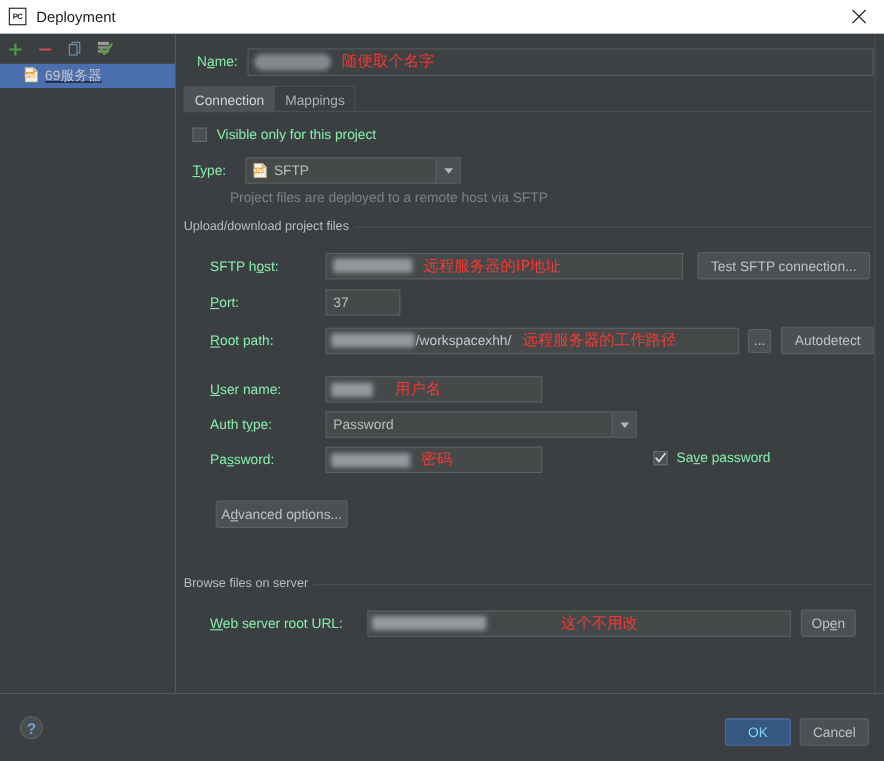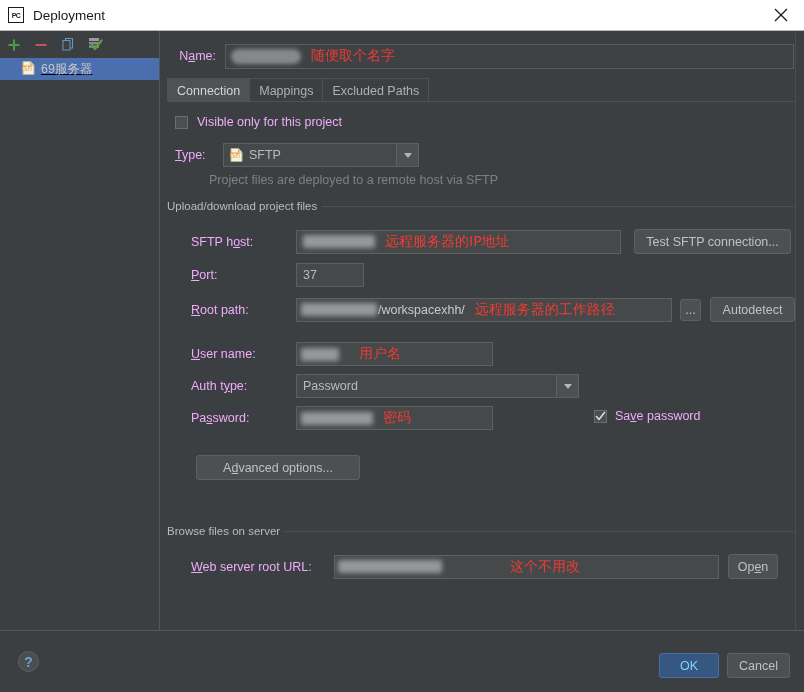--- a/index.html
+++ b/index.html
@@ -129,21 +129,21 @@
 
   
   .name-row {
     position: absolute;
     left: 6px; top: 12px;
     width: 627px; height: 26px;
     display: flex;
     align-items: center;
   }
   .lbl {
-    color: #f0abfc;
+    color: #86efac;
     font-size: 12.5px;
     font-family: "Liberation Sans", sans-serif;
     white-space: nowrap;
   }
   .mn { text-decoration: underline; }
   .name-label { width: 49px; text-align: right; }
   .field {
     background: #45494a;
     border: 1px solid #5e6060;
     box-sizing: border-box;
@@ -424,21 +424,20 @@
         <span class="lbl name-label">N<span class="mn">a</span>me:</span>
         <div class="field name-field">
           <span class="redact" style="width:70px;height:15px;margin-left:-1px;"></span>
           <span class="ann">随便取个名字</span>
         </div>
       </div>
 
       <div class="tabs">
         <div class="tab active">Connection</div>
         <div class="tab">Mappings</div>
-        <div class="tab">Excluded Paths</div>
       </div>
       <div class="tab-underline"></div>
 
       <div class="panel">
 
         <div class="row" style="left:8px; top:13px;">
           <span class="chk"></span>
           <span class="lbl" style="margin-left:9px;">Visible only for this project</span>
         </div>
 
@@ -533,21 +532,21 @@
         <div class="row" style="left:427px; top:307px;">
           <span class="chk checked">
             <svg width="11" height="11" viewBox="0 0 11 11">
               <path d="M1.5 5.5 L4 8.5 L9.5 1.5" fill="none" stroke="#d8dcde" stroke-width="1.6" stroke-linecap="round" stroke-linejoin="round"></path>
             </svg>
           </span>
           <span class="lbl" style="margin-left:8px;">Sa<span class="mn">v</span>e password</span>
         </div>
 
         <div class="row" style="left:29px; top:353px;">
-          <div class="btn" style="width:164px; height:25px;">
+          <div class="btn" style="width:120px; height:25px;">
             <span>A<span class="mn">d</span>vanced options...</span>
           </div>
         </div>
 
         <div class="group" style="top:423px;">
           <span>Browse files on server</span>
           <span class="line"></span>
         </div>
 
         <div class="row" style="left:24px; top:452px;">

